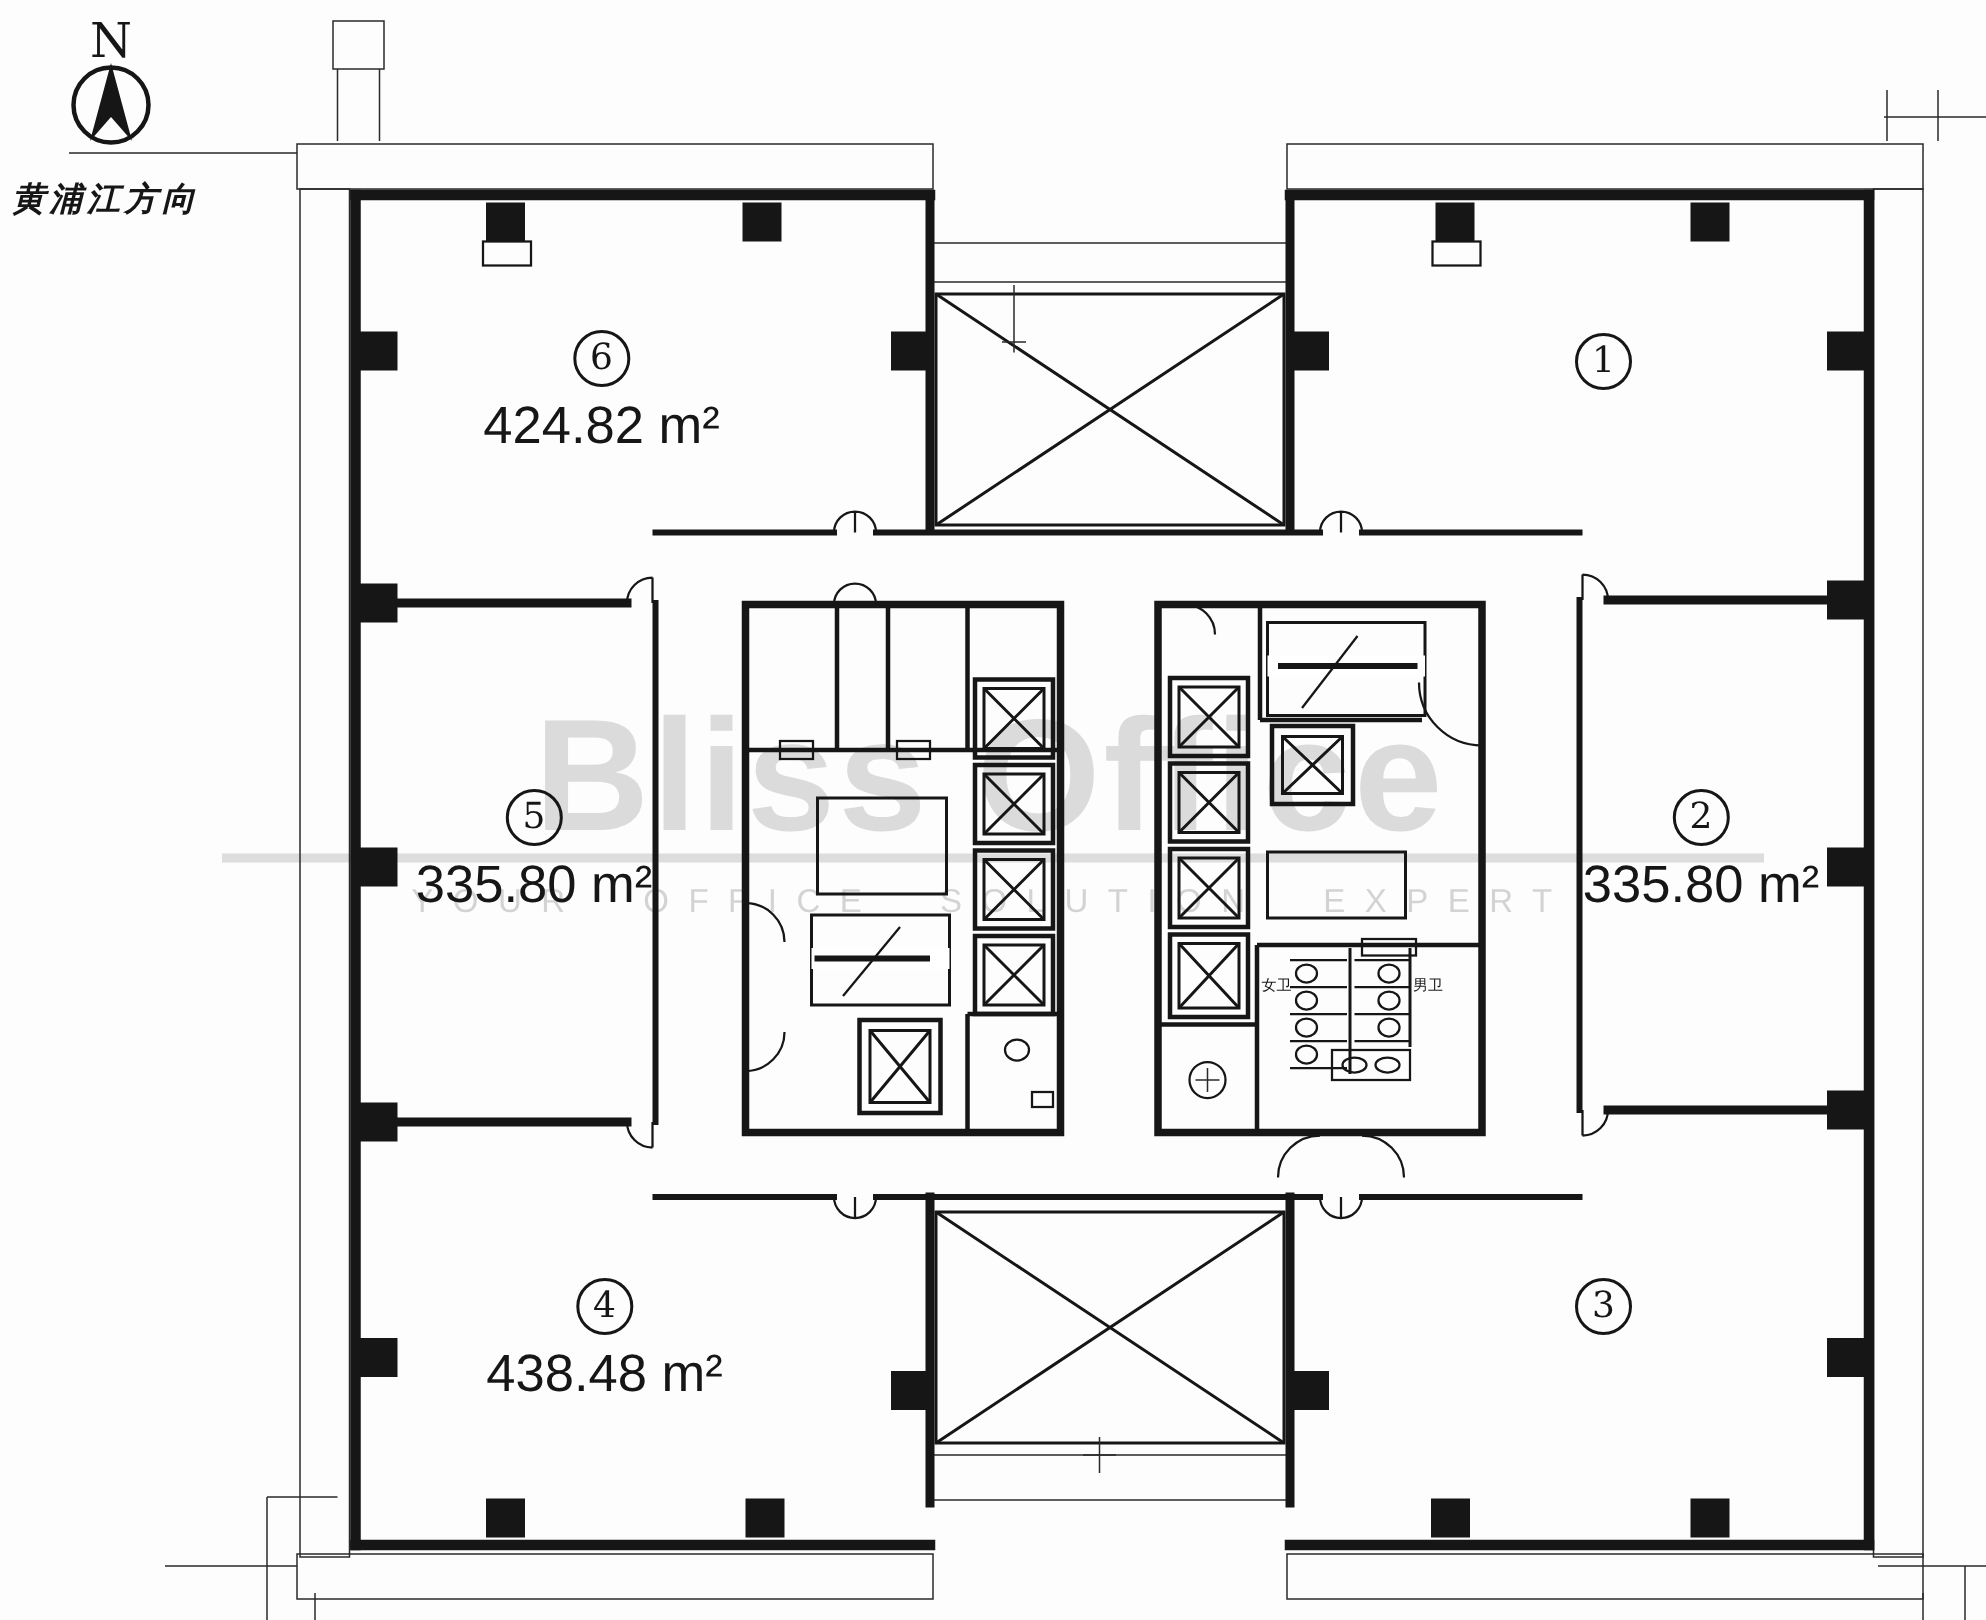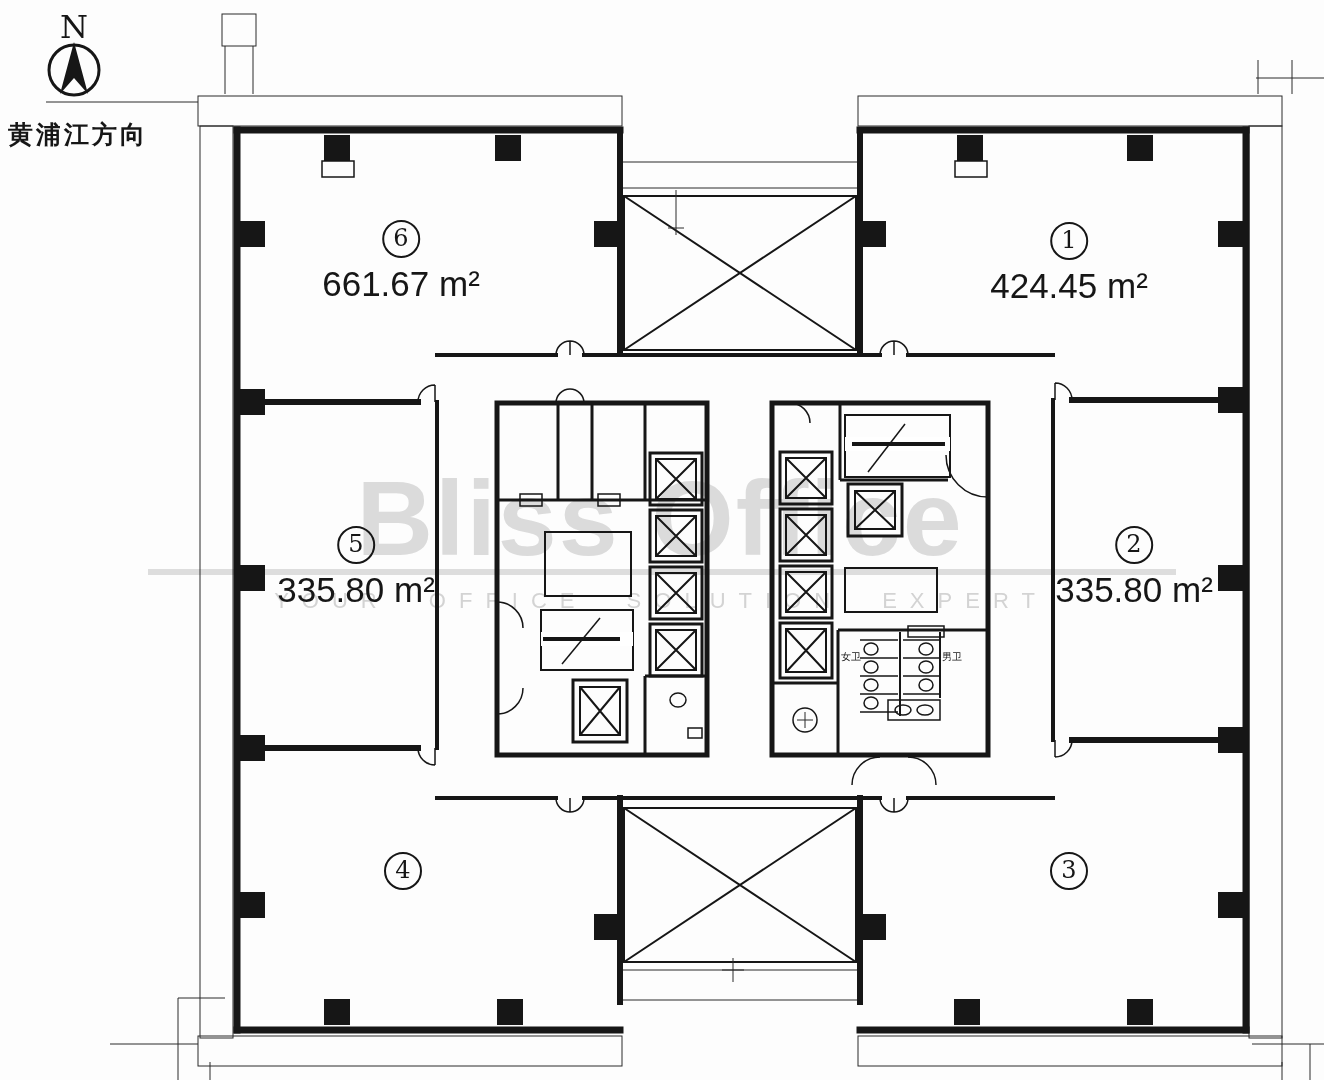--- a/index.html
+++ b/index.html
@@ -25,22 +25,22 @@
           font-size:22px;color:#c9c9c9;opacity:.8;letter-spacing:13px;word-spacing:20px;white-space:nowrap;}
   
   .unit-label{position:absolute;z-index:3;transform:translateX(-50%);text-align:center;}
   .circ{display:inline-block;width:34px;height:34px;border:2.5px solid #161616;border-radius:50%;
         line-height:33px;font-size:24px;text-align:center;font-family:"DejaVu Serif",serif;}
   .area{margin-top:6px;font-size:35px;white-space:nowrap;}
   .pos-u6{left:401px;top:220px;} .pos-u1{left:1069px;top:222px;}
   .pos-u5{left:356px;top:526px;} .pos-u2{left:1134px;top:526px;}
   .pos-u4{left:403px;top:852px;} .pos-u3{left:1069px;top:852px;}
   
-  .compass-label{position:absolute;left:8px;top:118px;font-size:25px;font-weight:bold;
-                 letter-spacing:3px;z-index:3;}
+  .compass-label{position:absolute;left:8px;top:118px;font-size:22px;font-weight:bold;
+                 letter-spacing:3px;z-index:3;font-style:italic;}
 </style>
 </head>
 <body>
 
 <div class="canvas">
 
   <div class="wm wm-title">Bliss Office</div>
   <div class="wm wm-line"></div>
   <div class="wm wm-tag">YOUR OFFICE SOLUTION EXPERT</div>
 
@@ -248,34 +248,34 @@
       <text x="74" y="38" font-size="32" font-family="DejaVu Serif, serif" fill="#161616" text-anchor="middle">N</text>
       <circle cx="74" cy="70" r="25" class="w3"></circle>
       <polygon points="74,42 60,94 74,78 88,94" class="blk"></polygon>
     </g>
   </svg>
 
   <div class="compass-label">黄浦江方向</div>
 
   <div class="unit-label pos-u1">
     <span class="circ">1</span>
-    <div class="area">424.45 m²</div>
   </div>
   <div class="unit-label pos-u2">
     <span class="circ">2</span>
     <div class="area">335.80 m²</div>
   </div>
   <div class="unit-label pos-u3">
     <span class="circ">3</span>
   </div>
   <div class="unit-label pos-u4">
     <span class="circ">4</span>
+    <div class="area">438.48 m²</div>
   </div>
   <div class="unit-label pos-u5">
     <span class="circ">5</span>
     <div class="area">335.80 m²</div>
   </div>
   <div class="unit-label pos-u6">
     <span class="circ">6</span>
-    <div class="area">661.67 m²</div>
+    <div class="area">424.82 m²</div>
   </div>
 
 </div>
 
 </body></html>

